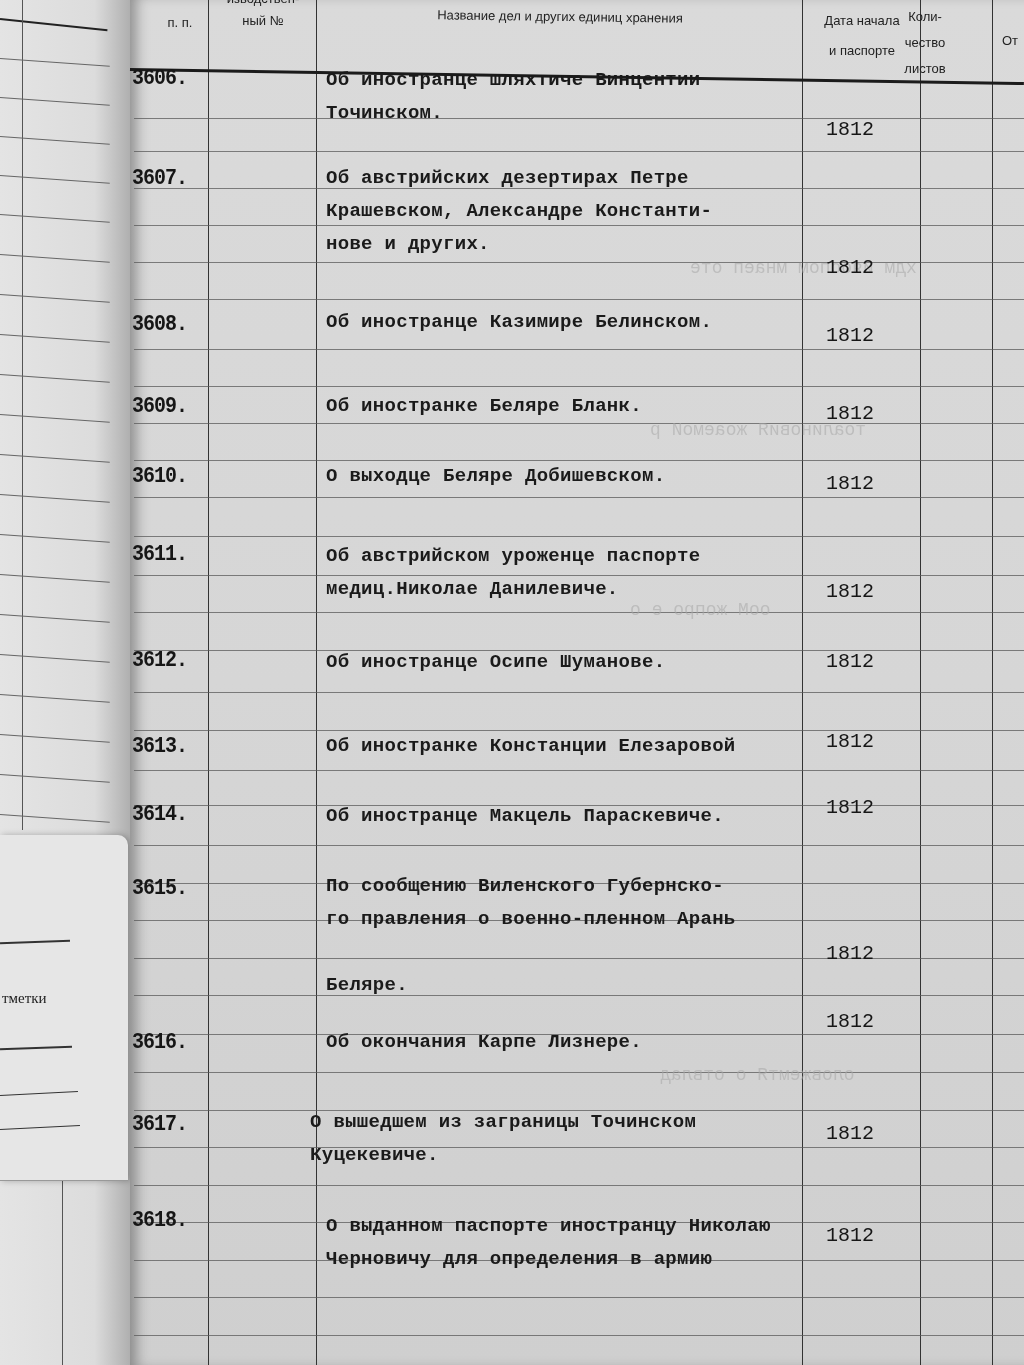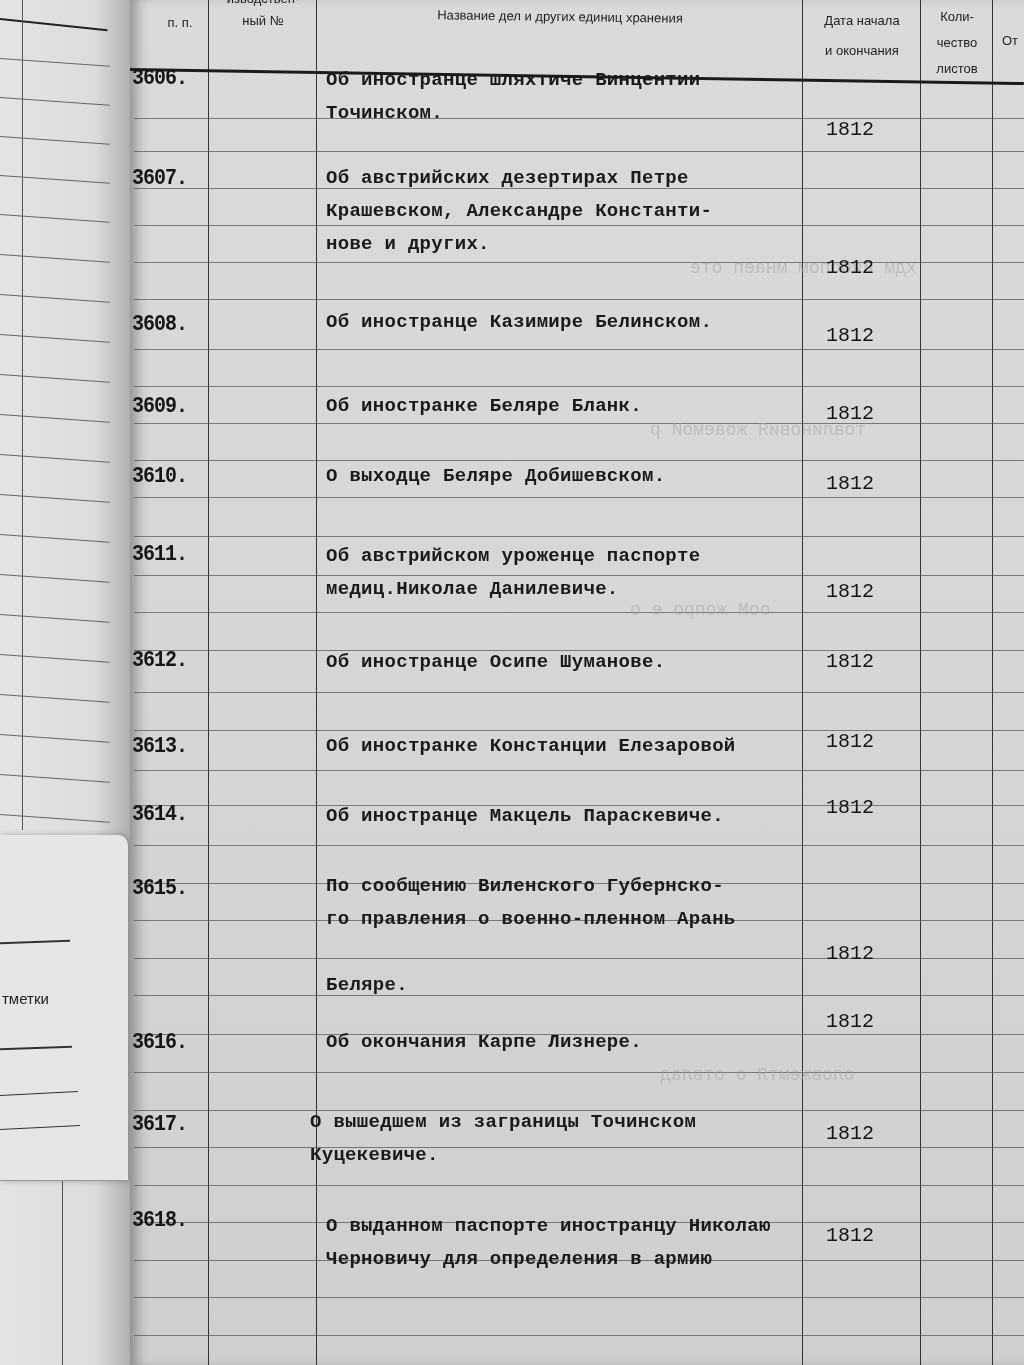--- a/index.html
+++ b/index.html
@@ -18,21 +18,21 @@
   .left-page .hline { position: absolute; left: 0; width: 110px; height: 1px; background: #666; transform: rotate(4deg); transform-origin: left; }
   .left-page .topline { position: absolute; left: 0; top: 18px; width: 108px; height: 2px; background: #222; transform: rotate(6deg); transform-origin: left; }
   .slip {
     position: absolute; left: 0; top: 835px; width: 128px; height: 345px;
     background: #e6e6e6; border-bottom: 1px solid #999;
     box-shadow: 2px 0 6px rgba(0,0,0,0.25);
     border-top-right-radius: 10px;
   }
   .slip .sl { position: absolute; left: 0; height: 2px; background: #333; }
   .slip .label {
-    position: absolute; left: 2px; top: 155px; font-family: Liberation Sans, sans-serif;
+    position: absolute; left: 2px; top: 155px; font-family: Liberation Serif, serif;
     font-size: 15px; color: #222;
   }
   
   .page {
     position: absolute; left: 130px; top: 0; width: 894px; height: 1365px;
     background: linear-gradient(180deg, #dadada 0%, #d6d6d6 50%, #cfcfcf 100%);
     box-shadow: inset 12px 0 14px -6px rgba(0,0,0,0.35);
   }
   .col-line { position: absolute; top: 0; bottom: 0; width: 1px; background: #333; }
   .head {
@@ -103,22 +103,22 @@
   <div class="col-line" style="left:672px"></div>
   <div class="col-line" style="left:790px"></div>
   <div class="col-line" style="left:862px"></div>
 
   <div class="head">
     <div class="h" style="left:20px;top:12px;width:60px">п. п.</div>
     <div class="h" style="left:80px;top:-12px;width:106px;white-space:pre-line">изводствен-
 ный №</div>
     <div class="h" style="left:240px;top:6px;width:380px;transform:rotate(0.8deg)">Название дел и других единиц хранения</div>
     <div class="h" style="left:674px;top:6px;width:116px;white-space:pre-line;line-height:30px">Дата начала
-и окончания</div>
-    <div class="h" style="left:792px;top:4px;width:70px;white-space:pre-line;line-height:26px">Коли-
+и паспорте</div>
+    <div class="h" style="left:760px;top:4px;width:70px;white-space:pre-line;line-height:26px">Коли-
 чество
 листов</div>
     <div class="h" style="left:872px;top:30px;width:30px;text-align:left">От</div>
   </div>
   <div class="head-rule"></div>
 
   <div class="ruled" style="top:118px"></div>
   <div class="ruled" style="top:151px"></div>
   <div class="ruled" style="top:188px"></div>
   <div class="ruled" style="top:225px"></div>

